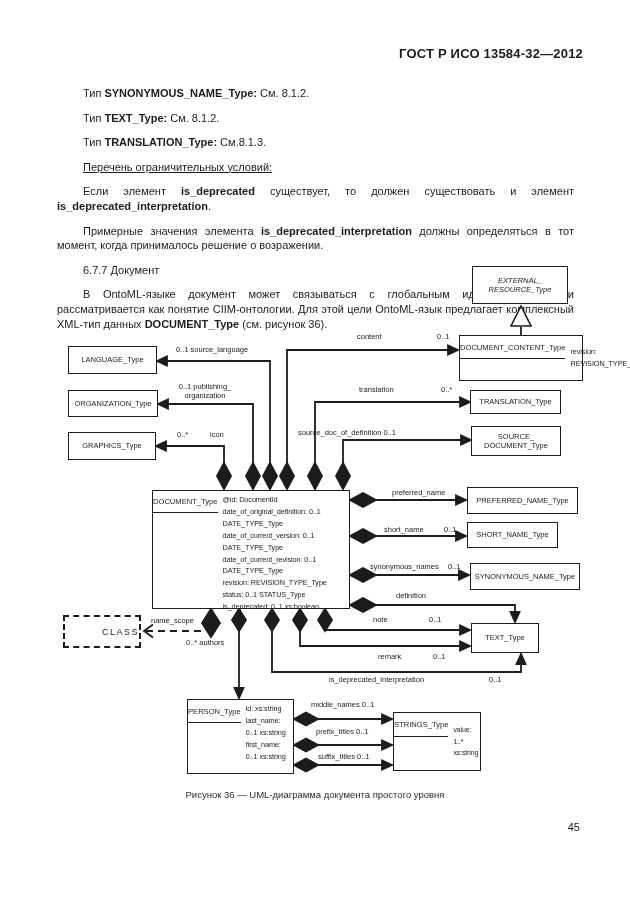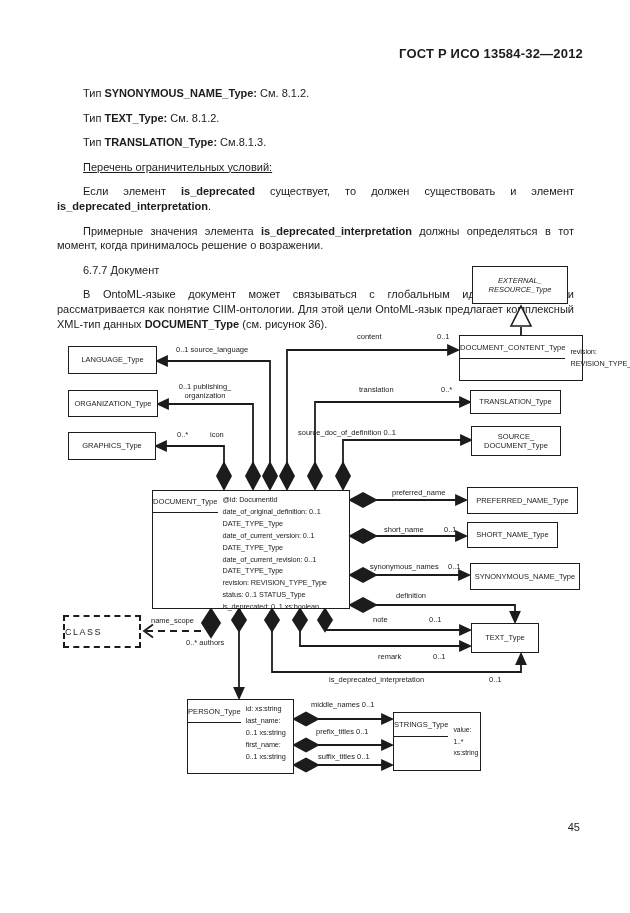--- a/index.html
+++ b/index.html
@@ -14,21 +14,21 @@
         display:flex;align-items:center;justify-content:center;text-align:center;
         font-size:7.5px;line-height:9.5px;white-space:pre-line;z-index:2}
   .ubox.it{font-style:italic}
   .cbox{position:absolute;box-sizing:border-box;border:1.7px solid #1c1c1c;background:#fff;
         display:flex;flex-direction:row;z-index:2}
   .cbox-title{box-sizing:border-box;border-bottom:1.7px solid #1c1c1c;display:flex;align-items:center;justify-content:center;
         font-size:7.6px;flex:0 0 auto}
   .cbox-attrs{flex:1;padding:3px 4px 2px 5px;font-size:7.3px;line-height:11.9px;white-space:pre-line;letter-spacing:-.1px}
   .vcenter{display:flex;align-items:center;padding-top:0;padding-bottom:0}
   .dbox{position:absolute;box-sizing:border-box;border:2.5px dashed #1c1c1c;background:#fff;
-        display:flex;align-items:center;justify-content:flex-start;font-size:9px;letter-spacing:1.5px;z-index:2}
+        display:flex;align-items:center;justify-content:flex-end;font-size:9px;letter-spacing:1.5px;z-index:2}
   .lbl{position:absolute;font-size:7.5px;line-height:9px;white-space:pre-line;color:#222;z-index:3}
   .lbl.c{text-align:center}
   .caption{position:absolute;left:0;top:789px;width:100%;text-align:center;font-size:9.5px;color:#2a2a2a}
   .pageno{position:absolute;right:50px;top:821px;font-size:11px}
   svg.connectors{position:absolute;left:0;top:0;z-index:1}
 </style>
 </head>
 <body>
 
 <div class="page">
@@ -232,15 +232,16 @@
     <div class="lbl" style="left:329px;top:675px">is_deprecated_interpretation</div>
     <div class="lbl" style="left:489px;top:675px">0..1</div>
     <div class="lbl" style="left:151px;top:616px">name_scope</div>
     <div class="lbl" style="left:186px;top:638px">0..*  authors</div>
     <div class="lbl" style="left:311px;top:700px">middle_names 0..1</div>
     <div class="lbl" style="left:316px;top:727px">prefix_titles 0..1</div>
     <div class="lbl" style="left:318px;top:752px">suffix_titles 0..1</div>
 
   </div>
 
+  <div class="caption">Рисунок 36 — UML-диаграмма документа простого уровня</div>
   <div class="pageno">45</div>
 
 </div>
 
 </body></html>

